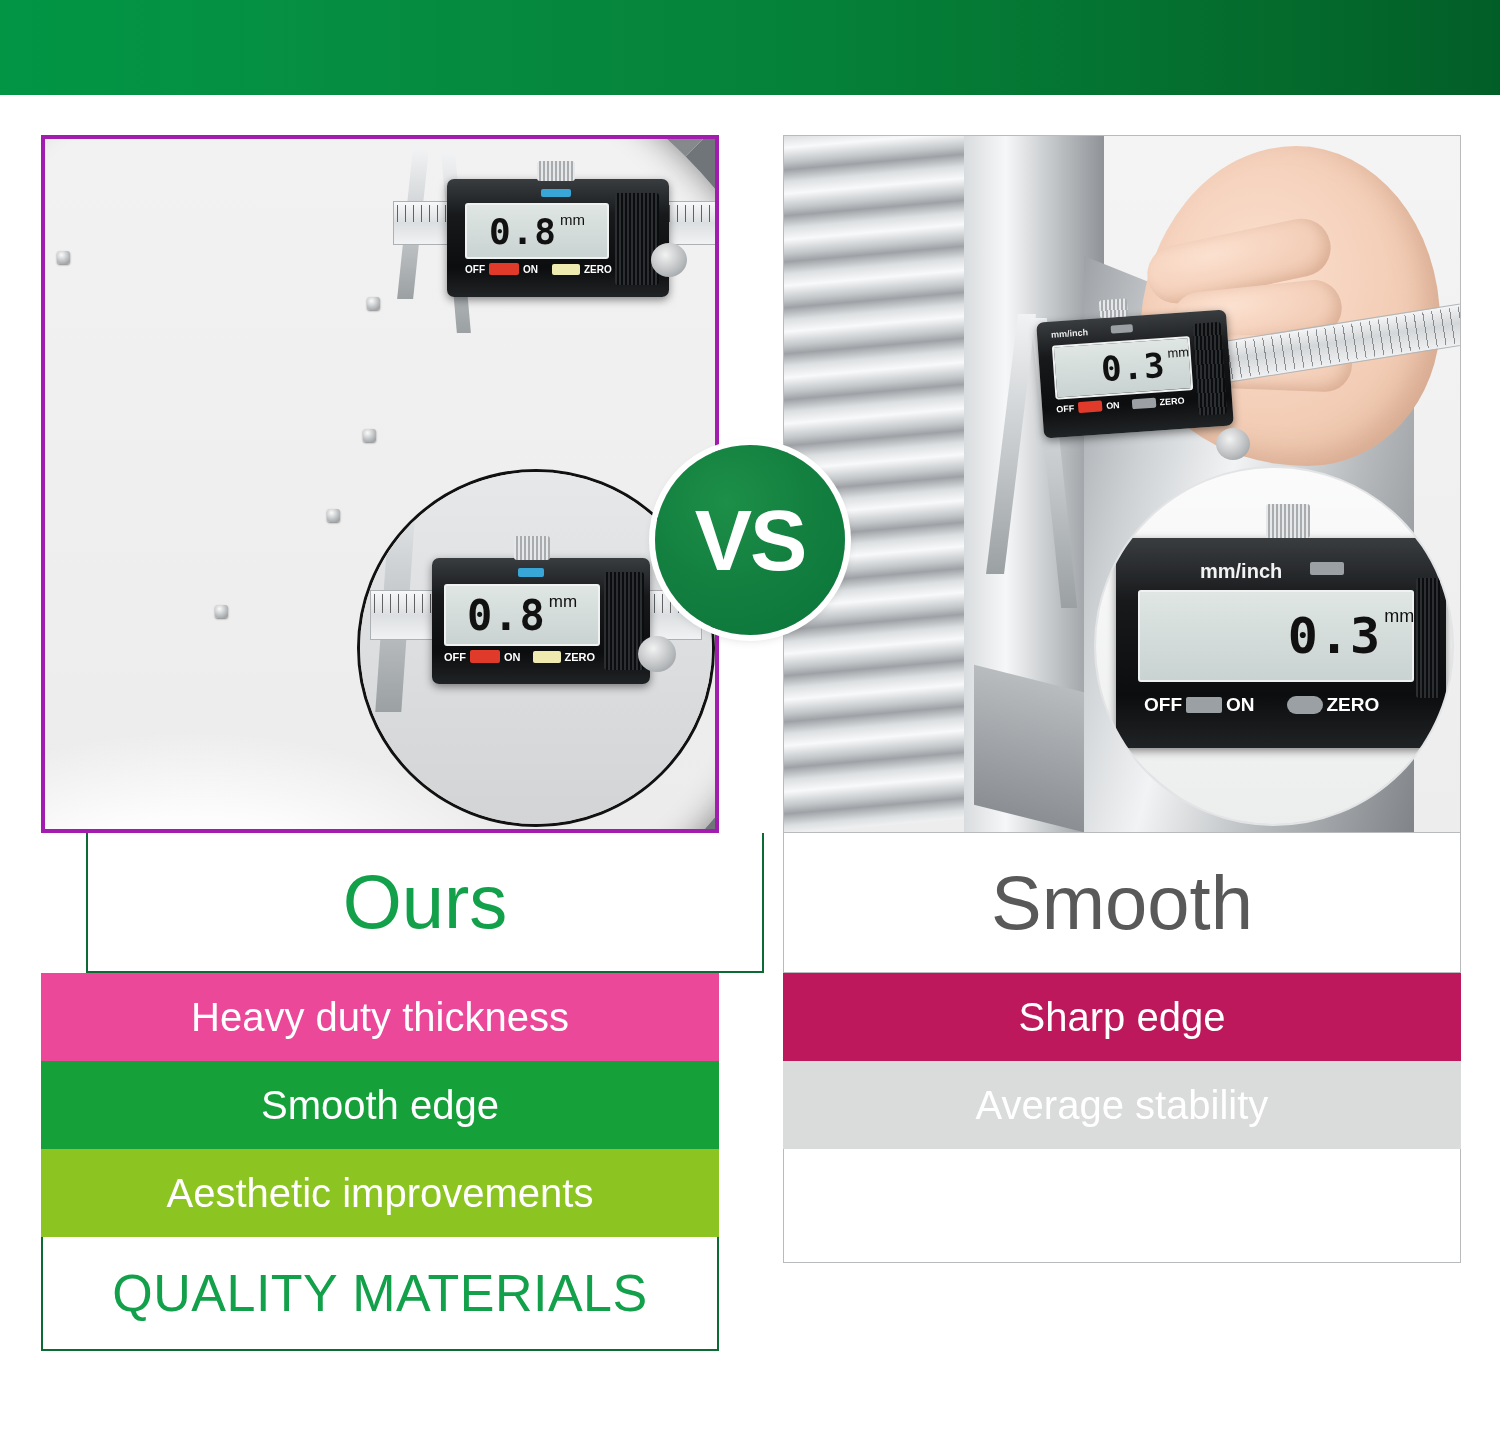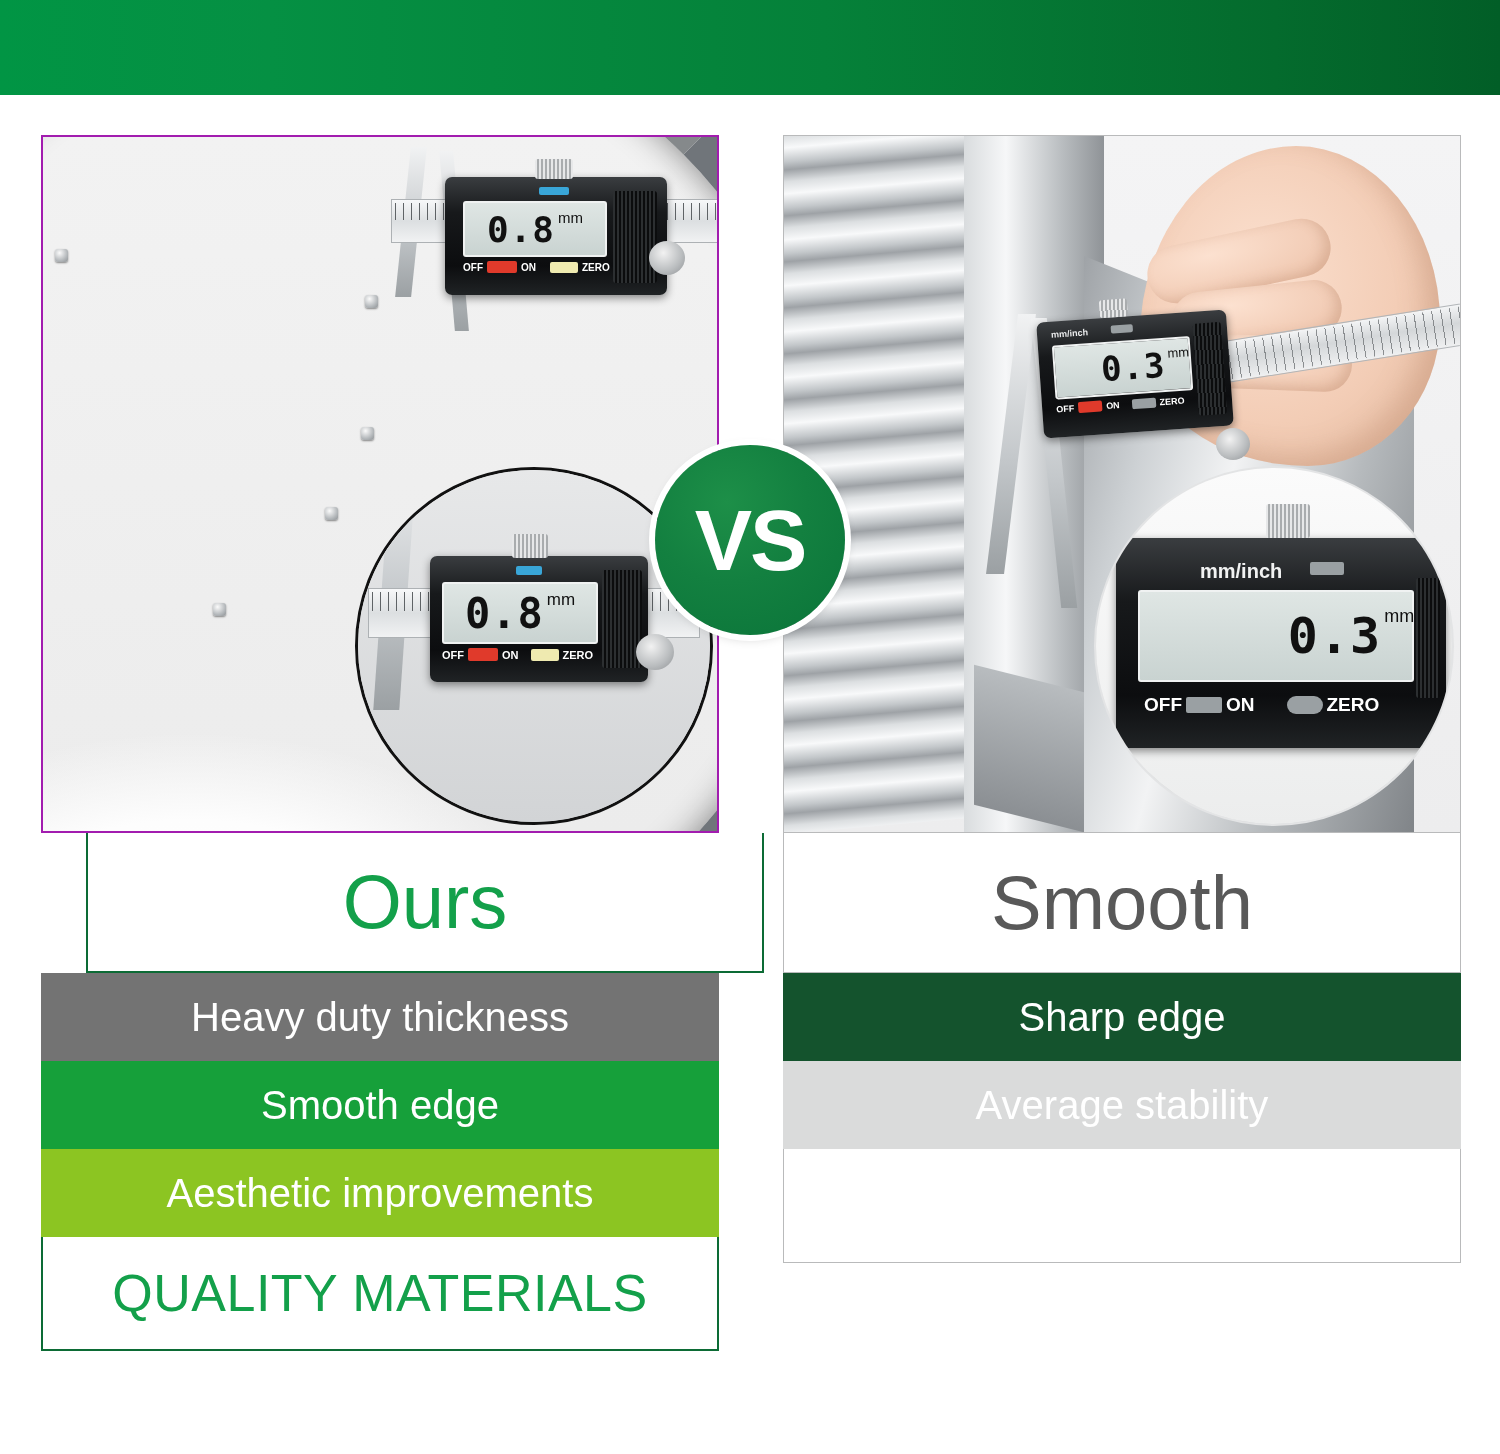--- a/index.html
+++ b/index.html
@@ -41,21 +41,21 @@
   .panel-right { left: 783px; }
 
   
   .photo {
     position: relative;
     width: 100%;
     height: 698px;
     overflow: hidden;
     box-sizing: border-box;
   }
-  .panel-left  .photo { border: 2px solid #a21caf; padding-left: 21px; }
+  .panel-left  .photo { border: 4px solid #a21caf; padding-left: 21px; }
   .panel-right .photo { border: 1px solid #b9babb; }
 
   
   .bg-left {
     position: absolute; inset: 0;
     background:
       radial-gradient(ellipse 120% 70% at 22% 118%, #ffffff 0%, #fdfdfd 28%, rgba(255,255,255,0) 46%),
       linear-gradient(#f2f2f2, #ececec);
   }
   .ring {
@@ -388,21 +388,21 @@
         </div>
         <div class="thumb-wheel" style="left:278px; top:164px; width:38px; height:36px;"></div>
       </div>
     </div>
 
     <div class="title-box">
       <span class="title-text title-ours">Ours</span>
     </div>
 
     <div class="rows">
-      <div class="row" style="background:#737373;">
+      <div class="row" style="background:#ec4899;">
         <span>Heavy duty thickness</span>
       </div>
       <div class="row" style="background:#16a03a;">
         <span>Smooth edge</span>
       </div>
       <div class="row" style="background:#8cc522;">
         <span>Aesthetic improvements</span>
       </div>
     </div>
 
@@ -469,21 +469,21 @@
           <div class="knurl" style="left:300px; top:40px; width:24px; height:120px;"></div>
         </div>
       </div>
     </div>
 
     <div class="title-box">
       <span class="title-text title-others">Smooth</span>
     </div>
 
     <div class="rows">
-      <div class="row" style="background:#14532d;">
+      <div class="row" style="background:#be185d;">
         <span>Sharp edge</span>
       </div>
       <div class="row" style="background:#dadbdb;">
         <span>Average stability</span>
       </div>
     </div>
 
     <div class="footer-box">
       <span class="footer-text" style="color:#ffffff;"></span>
     </div>

